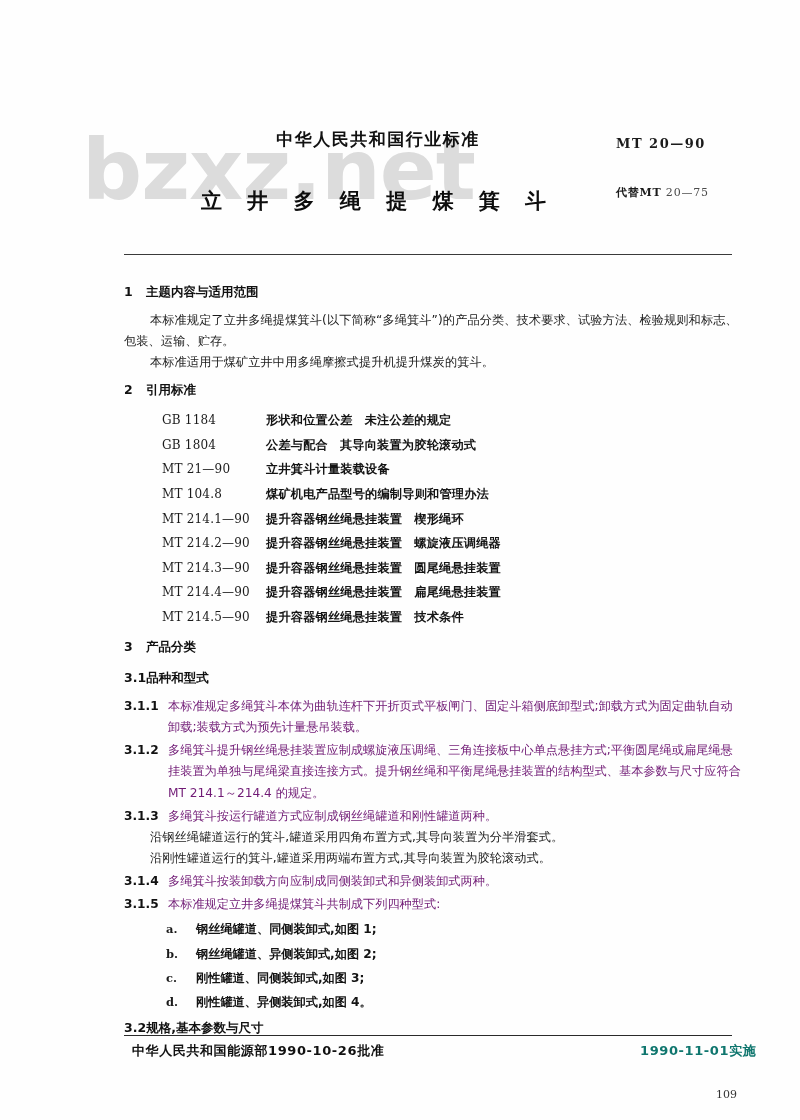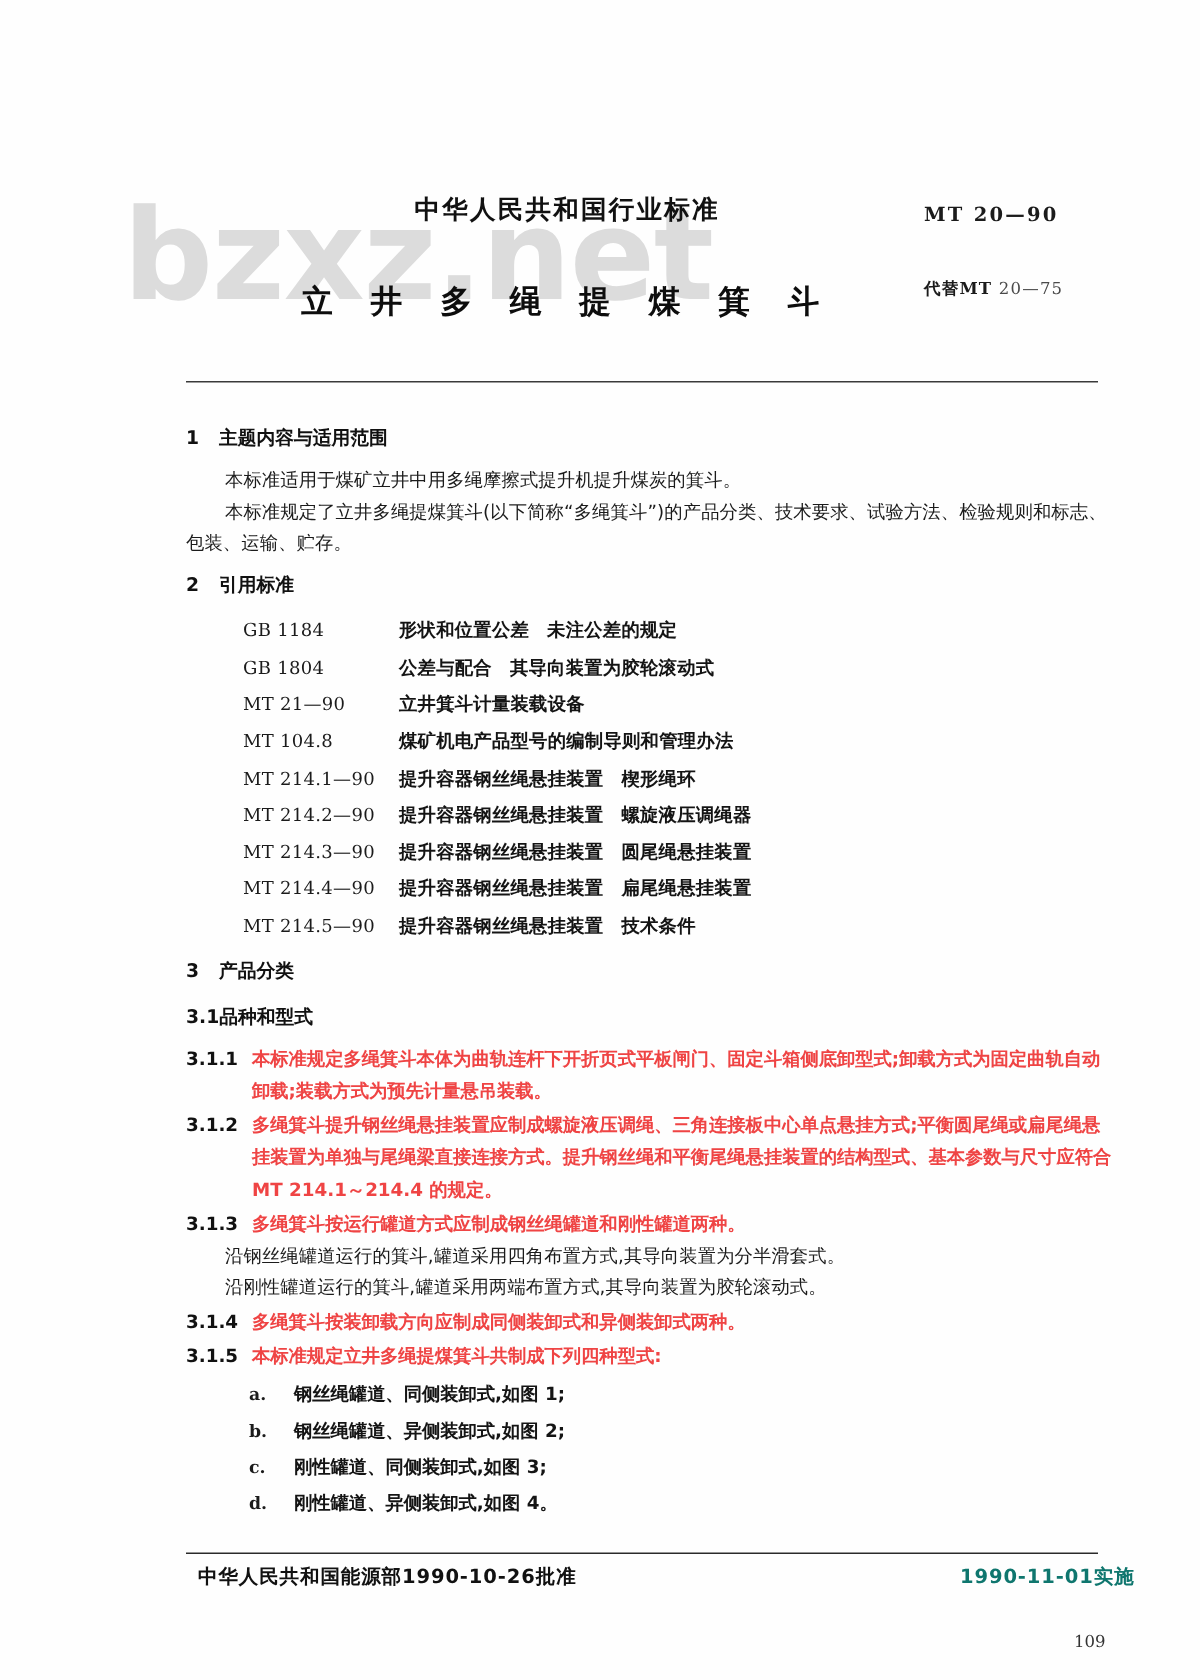--- a/index.html
+++ b/index.html
@@ -207,23 +207,23 @@
     font-size: 12.2px;
     font-weight: bold;
     color: #111;
     min-width: 44px;
     flex: 0 0 44px;
     white-space: nowrap;
   }
   .clause .ctext {
     font-family: "DejaVu Sans", "Liberation Sans", sans-serif;
     font-size: 12.2px;
-    font-weight: bold;
+    font-weight: normal;
     line-height: 1.74;
-    color: #ef4444;
+    color: #701a75;
     flex: 1 1 auto;
   }
 
   
   .alpha-list {
     margin: 2px 0 0 0;
     padding: 0;
     list-style: none;
   }
   .alpha-list li {
@@ -303,22 +303,22 @@
       </div>
     </div>
 
     <div class="rule-top"></div>
 
     <div class="body-area">
 
       <div class="sec-h">
         <span class="num">1</span><span>主题内容与适用范围</span>
       </div>
+      <p class="para indent">本标准规定了立井多绳提煤箕斗(以下简称“多绳箕斗”)的产品分类、技术要求、试验方法、检验规则和标志、包装、运输、贮存。</p>
       <p class="para indent">本标准适用于煤矿立井中用多绳摩擦式提升机提升煤炭的箕斗。</p>
-      <p class="para indent">本标准规定了立井多绳提煤箕斗(以下简称“多绳箕斗”)的产品分类、技术要求、试验方法、检验规则和标志、包装、运输、贮存。</p>
 
       <div class="block-gap"></div>
 
       <div class="sec-h">
         <span class="num">2</span><span>引用标准</span>
       </div>
       <ul class="ref-list">
         <li>
           <span class="ref-code">GB 1184</span>
           <span class="ref-title">形状和位置公差</span>
@@ -416,20 +416,23 @@
         <li>
           <span class="aletter">c.</span>
           <span class="atext">刚性罐道、同侧装卸式,如图 3;</span>
         </li>
         <li>
           <span class="aletter">d.</span>
           <span class="atext">刚性罐道、异侧装卸式,如图 4。</span>
         </li>
       </ul>
 
+      <div class="sec-h sub" style="margin-top:6px;">
+        <span class="num">3.2</span><span>规格,基本参数与尺寸</span>
+      </div>
 
     </div>
 
     <div class="rule-footer"></div>
     <div class="footer-left">中华人民共和国能源部1990-10-26批准</div>
     <div class="footer-right">1990-11-01实施</div>
     <div class="page-number">109</div>
 
   </div>
 </div>

